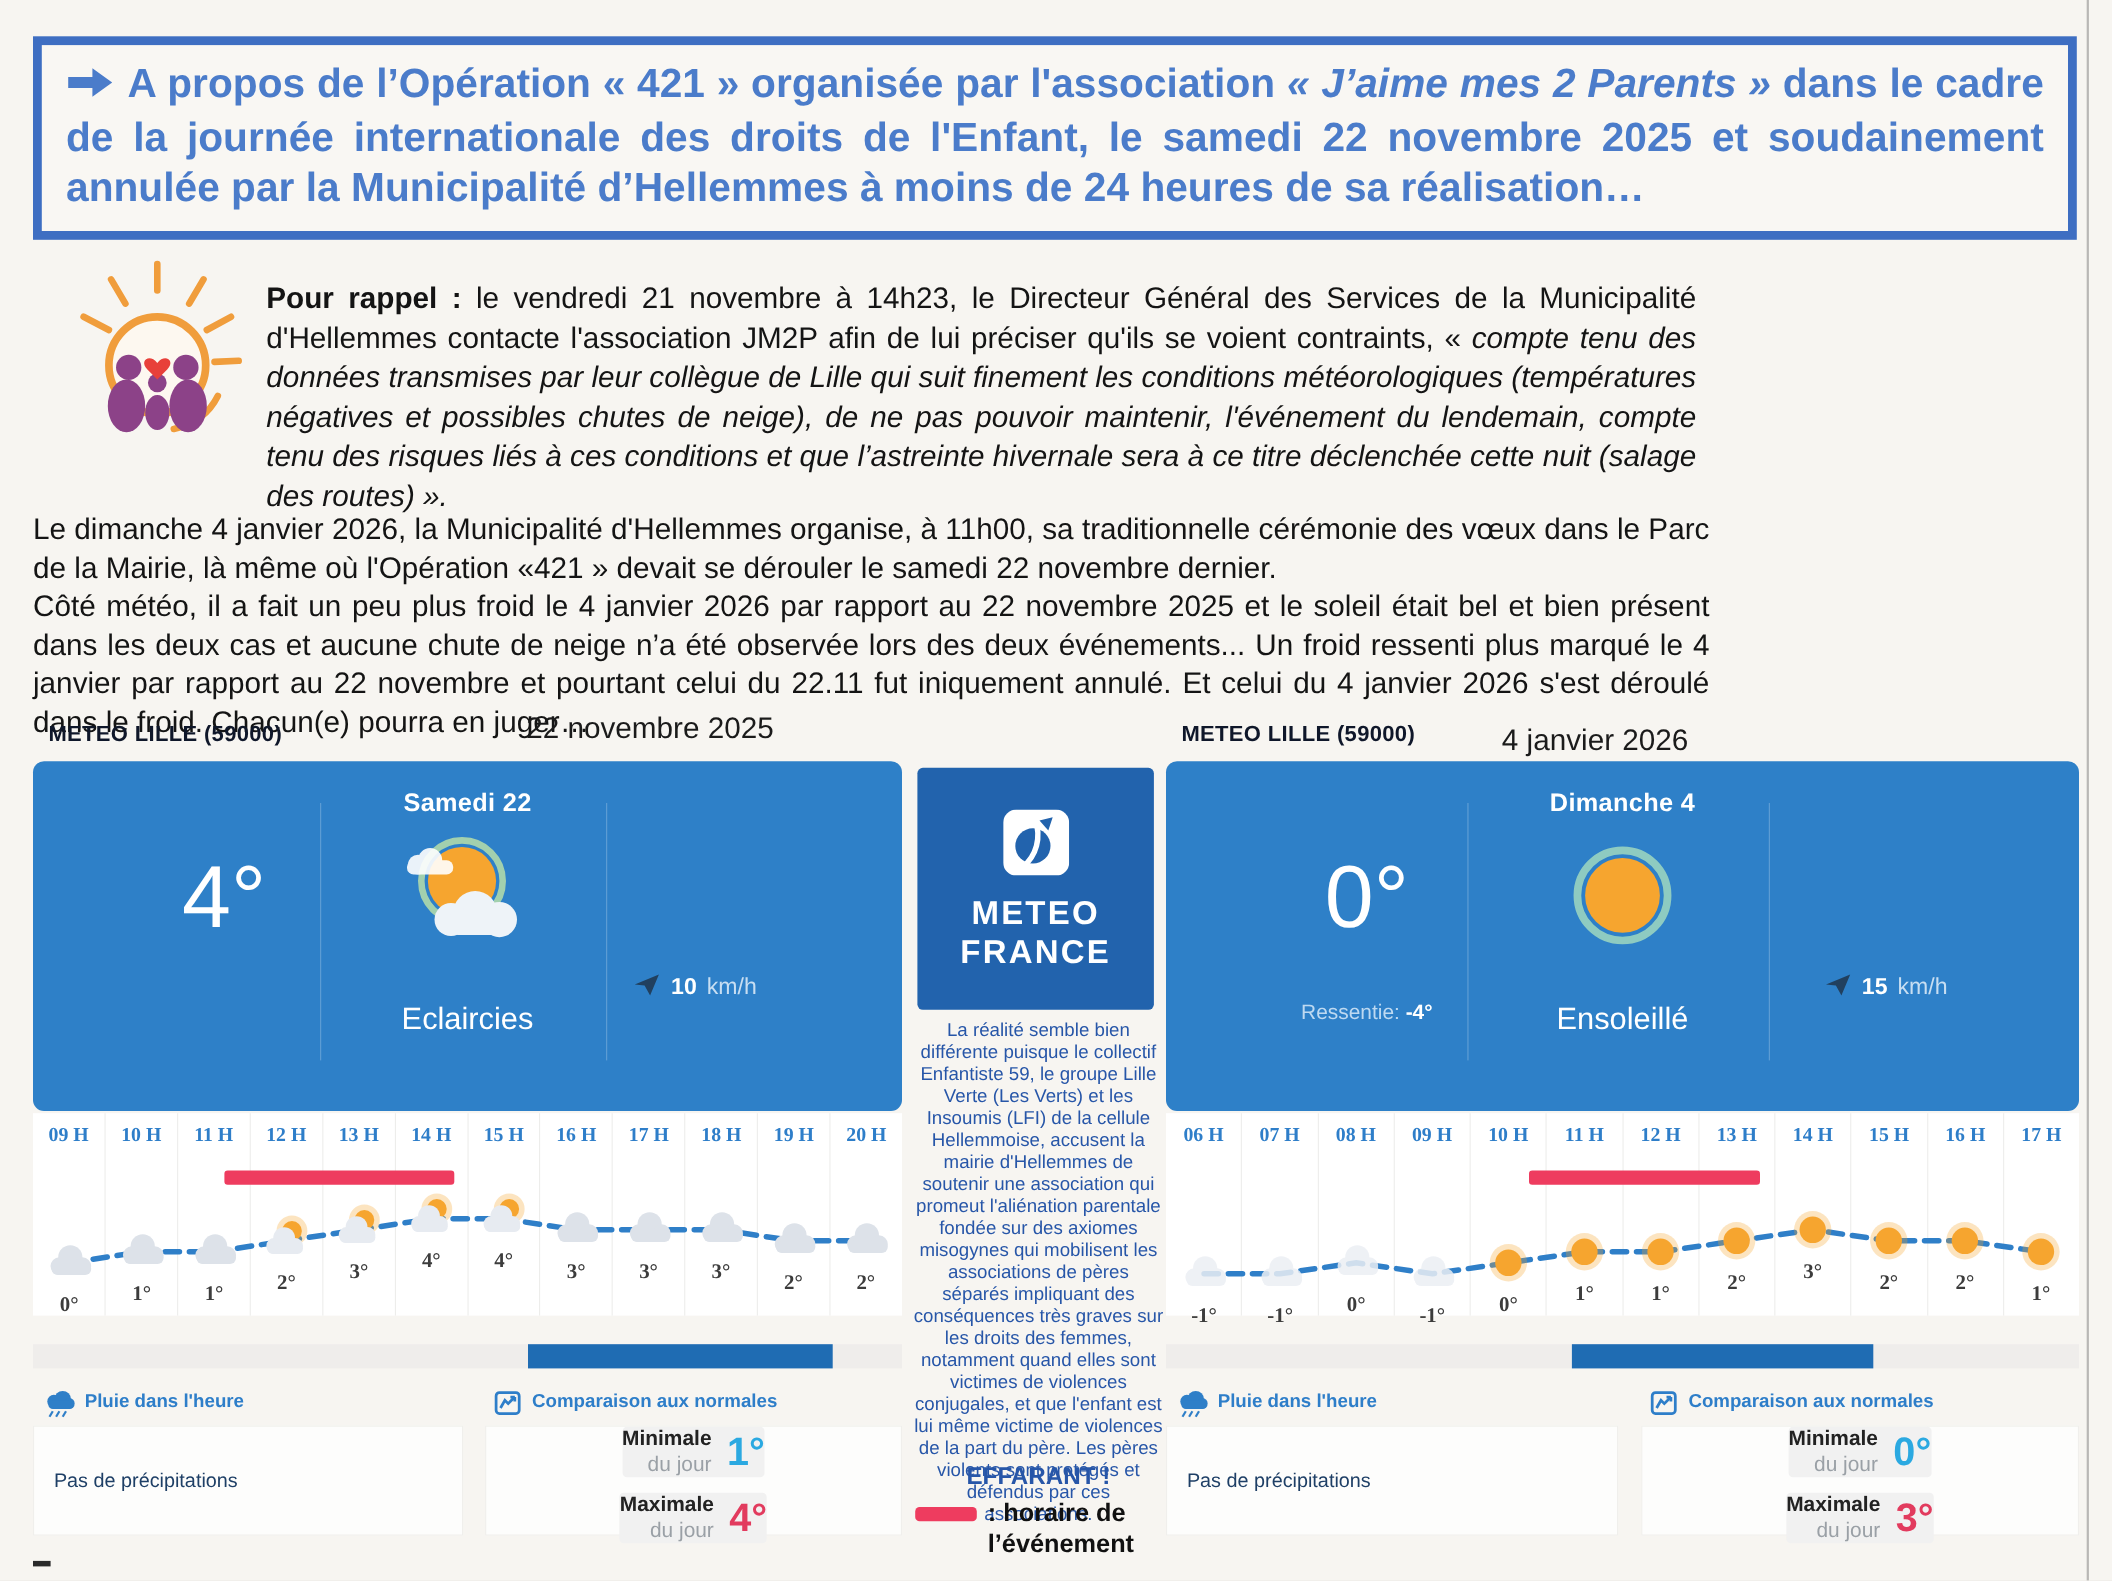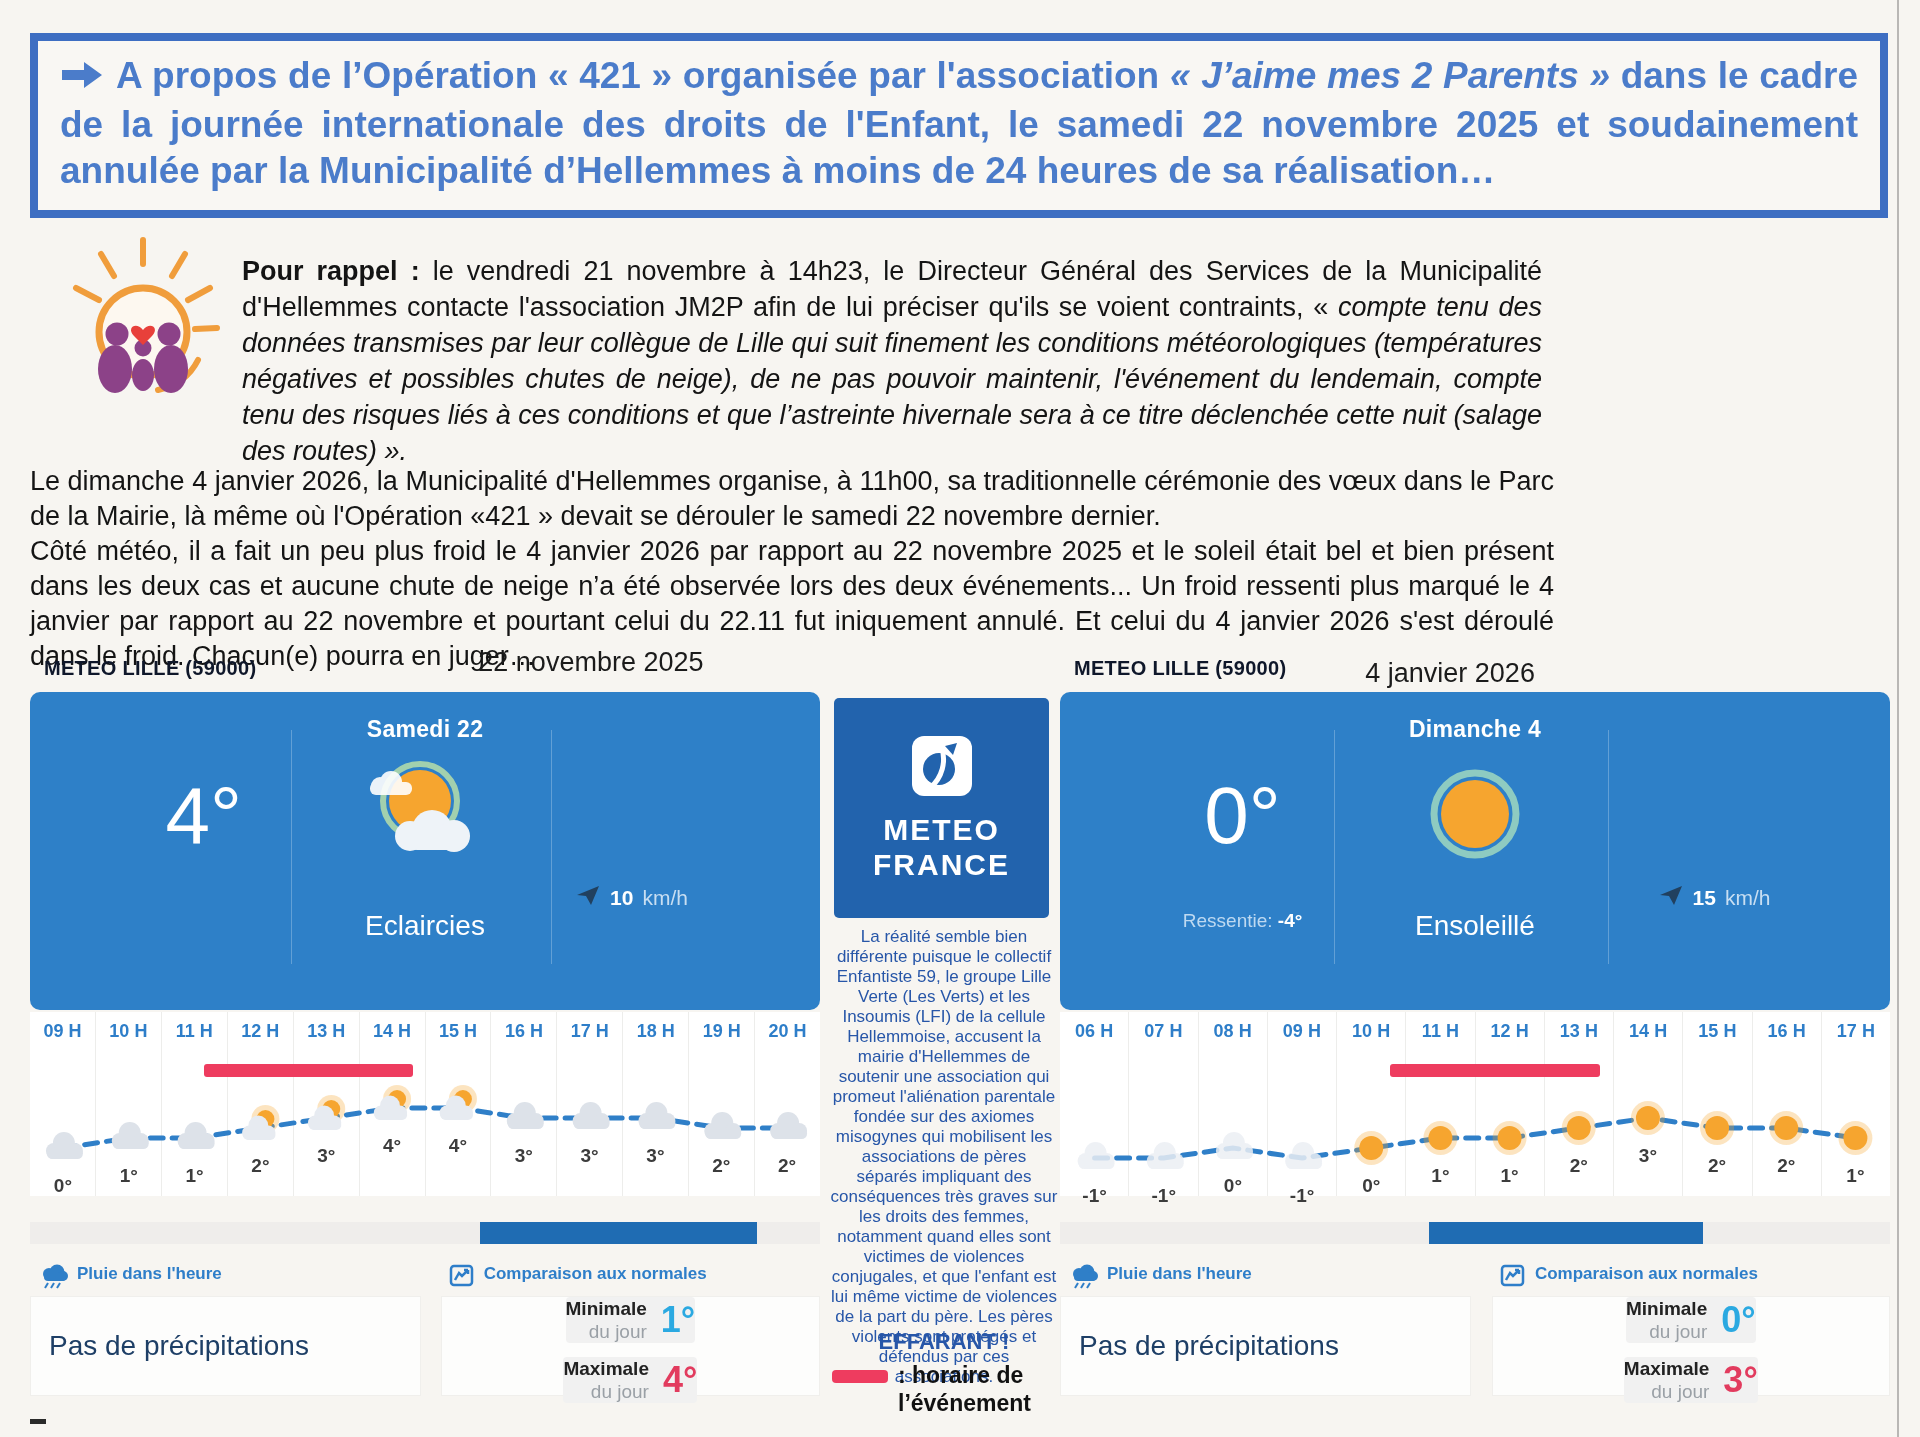--- a/index.html
+++ b/index.html
@@ -32,35 +32,35 @@
   .vdiv{position:absolute;top:38px;bottom:46px;width:1px;background:rgba(255,255,255,.25);}
   .bigtemp{position:absolute;left:9%;width:26%;top:78px;font-size:80px;text-align:center;}
   .feels{position:absolute;left:5%;width:34%;top:218px;text-align:center;font-size:19px;color:#bed9f1;}
   .feels b{color:#fff;font-weight:bold;}
   .icon-wrap{position:absolute;left:50%;top:64px;transform:translateX(-50%);}
   .cond{position:absolute;left:33%;width:34%;top:218px;text-align:center;font-size:28px;}
   .wind{position:absolute;left:69%;top:146px;display:flex;align-items:center;gap:9px;font-size:21px;margin-top:44px;}
   .wind b{font-weight:bold;}
   .wind .unit{color:#c8def2;}
 
-  .hourstrip{position:absolute;left:0;right:0;top:367px;height:184px;background:#ffffff;}
+  .hourstrip{position:absolute;left:0;right:0;top:367px;height:184px;background:#ffffff;font-family:Liberation Serif, serif;}
   .gridcols{position:absolute;inset:0;display:flex;}
   .hcell{flex:1;border-right:1px solid #ededeb;box-sizing:border-box;text-align:center;}
   .hcell:last-child{border-right:none;}
   .hlabel{display:inline-block;margin-top:9px;font-size:18px;font-weight:bold;color:#2e7ec9;}
   .redbar{position:absolute;top:52px;height:13px;background:#ee3c5f;border-radius:3px;}
   .curve{position:absolute;left:0;top:72px;}
   .curve text{font-weight:bold;font-size:19px;fill:#3c3c3c;text-anchor:middle;}
 
   .track{position:absolute;left:0;right:0;top:577px;height:22px;background:#efedeb;}
   .track .seg{position:absolute;top:0;height:100%;background:#1f6cb3;}
 
   .bhead{position:absolute;top:619px;display:flex;gap:9px;font-size:17px;font-weight:bold;color:#2e7ec9;}
   .rainbox{position:absolute;left:0;width:49.5%;top:651px;height:100px;background:#fdfdfc;border:1px solid #f0efec;
-           box-sizing:border-box;display:flex;align-items:center;padding-left:18px;font-size:28px;color:#1e3f66;}
+           box-sizing:border-box;display:flex;align-items:center;padding-left:18px;font-size:18px;color:#1e3f66;}
   .compbox{position:absolute;left:52%;right:0;top:651px;height:100px;background:#fdfdfc;border:1px solid #f0efec;
            box-sizing:border-box;display:flex;align-items:center;gap:14px;padding:0 10px;flex-direction:column;}
   .mm{flex:1;background:#f1f1f1;border-radius:4px;height:76px;display:flex;align-items:center;justify-content:center;gap:14px;}
   .mm .lbl{text-align:right;font-size:20px;font-weight:bold;color:#222;line-height:23px;}
   .mm .lbl span{display:block;font-weight:normal;color:#9aa0a6;font-size:19px;}
   .mm .val{font-size:36px;font-weight:bold;}
   .val-min{color:#2ba9e1;}
   .val-max{color:#e23b5e;}
 
   

